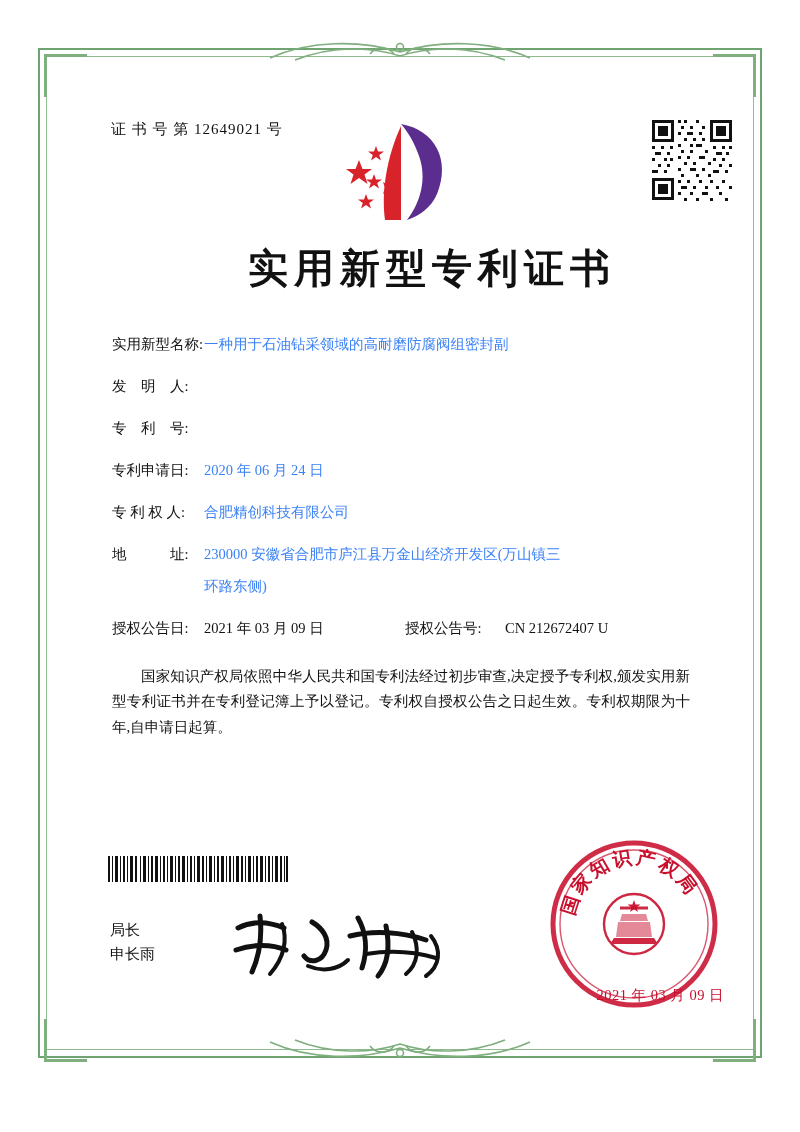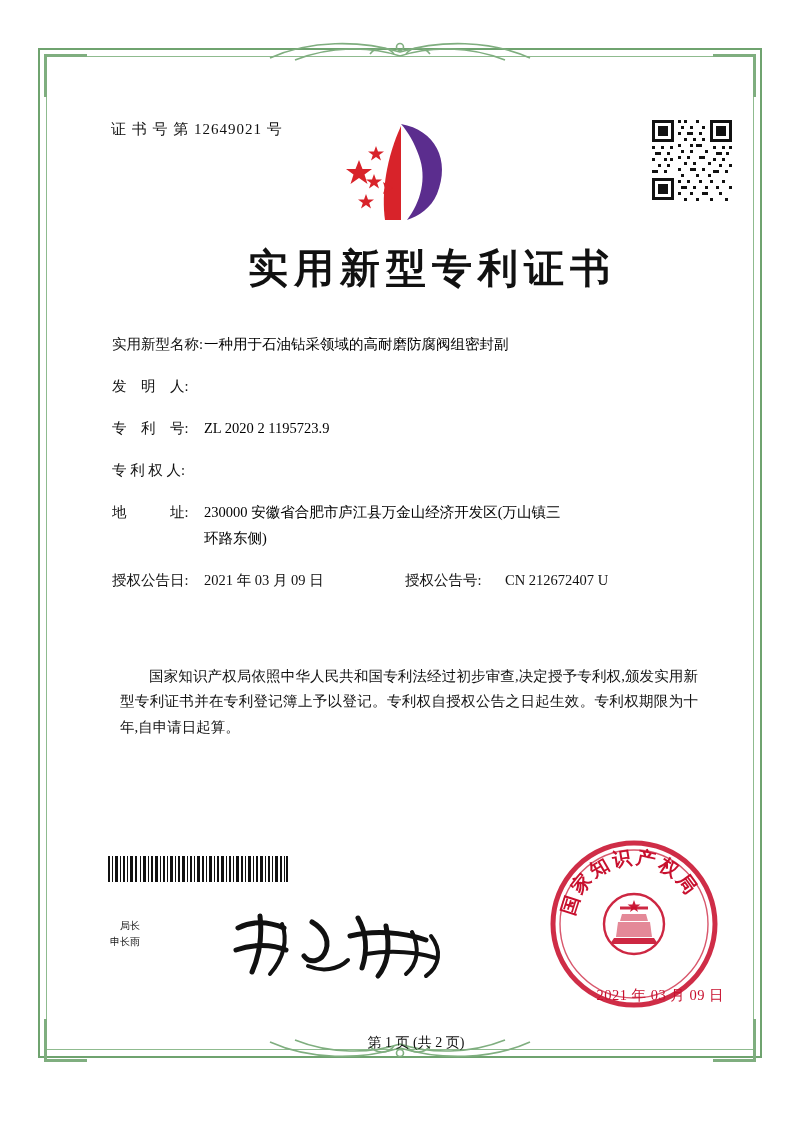--- a/index.html
+++ b/index.html
@@ -126,25 +126,25 @@
     margin-bottom: 21px;
   }
   .row .lbl {
     width: 92px;
     flex: 0 0 92px;
     white-space: pre;
     color: #111;
   }
   .row .val {
     flex: 1;
-    color: #000000;
+    color: #3b82f6;
   }
   .row .val .second-line {
     display: block;
-    margin-top: 5px;
+    margin-top: 11px;
   }
   .row.inline2 {
     display: flex;
     align-items: flex-start;
   }
   .row.inline2 .lbl2 {
     width: 100px;
     flex: 0 0 100px;
     margin-left: 33px;
     white-space: pre;
@@ -155,44 +155,42 @@
 
   .paras {
     position: absolute;
     left: 66px;
     top: 608px;
     width: 578px;
     font-size: 14.5px;
     line-height: 1.75;
     text-align: justify;
     color: #111;
-    margin-left: 8px;
   }
   .paras p {
     margin: 0 0 10px 0;
     text-indent: 2em;
   }
 
   
   .barcode {
     position: absolute;
     left: 62px;
     top: 800px;
     width: 180px;
     height: 26px;
   }
 
   .signature-block {
     position: absolute;
     left: 64px;
     top: 862px;
-    font-size: 10px;
+    font-size: 15px;
     line-height: 1.6;
     color: #111;
-    text-align: right;
   }
 
   .handwriting {
     position: absolute;
     left: 180px;
     top: 850px;
     width: 230px;
     height: 80px;
   }
 
@@ -380,26 +378,30 @@
       <div class="lbl">实用新型名称:</div>
       <div class="val">一种用于石油钻采领域的高耐磨防腐阀组密封副</div>
     </div>
 
     <div class="row">
       <div class="lbl">发　明　人:</div>
     </div>
 
     <div class="row">
       <div class="lbl">专　利　号:</div>
-      <div class="val">ZL 2020 2 1195723.9</div>
-    </div>
-
+    </div>
+
+    <div class="row">
+      <div class="lbl">专利申请日:</div>
+      <div class="val">2020 年 06 月 24 日</div>
+    </div>
 
     <div class="row">
       <div class="lbl">专 利 权 人:</div>
+      <div class="val">合肥精创科技有限公司</div>
     </div>
 
     <div class="row">
       <div class="lbl">地　　　址:</div>
       <div class="val">
         <span>230000 安徽省合肥市庐江县万金山经济开发区(万山镇三</span>
         <span class="second-line">环路东侧)</span>
       </div>
     </div>
 
@@ -515,17 +517,16 @@
         <path id="sealArc" d="M 86,86 m -60,0 a 60,60 0 1,1 120,0" fill="none"></path>
       </defs>
       <text font-family="DejaVu Serif, serif" font-size="19" fill="#c8102e" font-weight="bold" letter-spacing="3">
         <textPath href="#sealArc" startOffset="4%">国家知识产权局</textPath>
       </text>
     </svg>
   </div>
 
   <div class="seal-date">2021 年 03 月 09 日</div>
 
-  <div class="page-no">第 1 页 (共 2 页)</div>
 
 </div>
 
 <div class="footnote">其他事项参见背面</div>
 
 </body></html>

